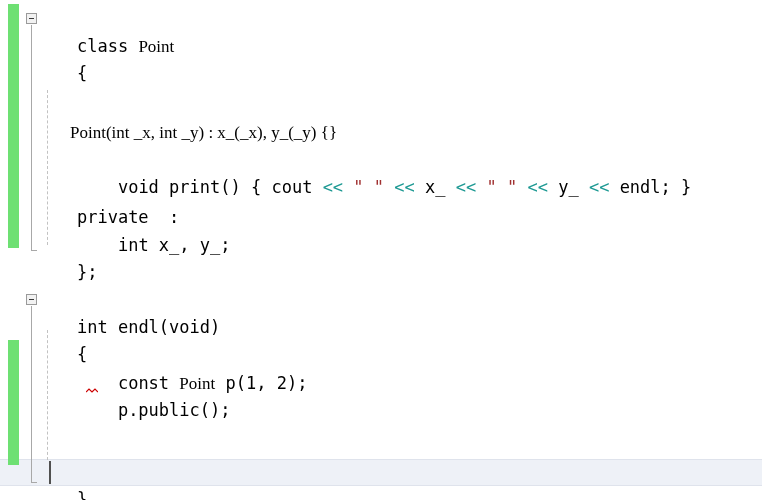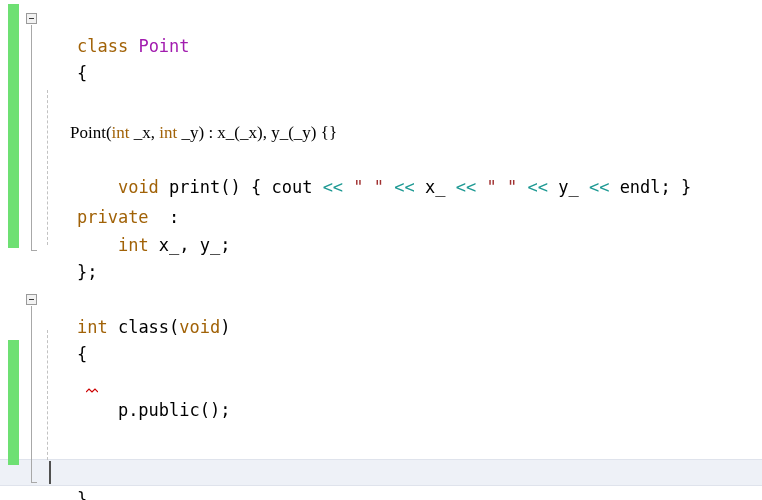--- a/index.html
+++ b/index.html
@@ -87,22 +87,22 @@
     height: 27px;
     line-height: 27px;
     white-space: pre;
     font-size: 17px;
     font-family: "DejaVu Sans Mono", "Liberation Mono", monospace;
     color: #000000;
     letter-spacing: 0px;
   }
 
   
-  .t-kw     { color: #a16207; text-align: center; }
-  .t-class  { color: #a21caf; }
+  .t-kw     { color: #000000; text-align: center; }
+  .t-class  { color: #000000; font-family: Liberation Serif, serif; }
   .t-op     { color: #1f9a94; }
   .t-str    { color: #a03030; }
   .t-plain  { color: #000000; }
 
   
   .caret {
     position: absolute;
     width: 2px;
     background: #505050;
   }
@@ -167,31 +167,34 @@
 
   <div class="code-line" style="top:232px;">
     <span class="t-plain">};</span>
   </div>
 
   <div class="code-line" style="top:260px;">
     <span class="t-plain"></span>
   </div>
 
   <div class="code-line" style="top:287px;">
-    <span class="t-kw">int</span><span class="t-plain"> class(</span><span class="t-kw">void</span><span class="t-plain">)</span>
+    <span class="t-kw">int</span><span class="t-plain"> endl(</span><span class="t-kw">void</span><span class="t-plain">)</span>
   </div>
 
   <div class="code-line" style="top:314px;">
     <span class="t-plain">{</span>
   </div>
 
   <div class="code-line" style="top:341px;">
     <span class="t-plain"></span>
   </div>
 
+  <div class="code-line" style="top:343px;">
+    <span class="t-plain">    </span><span class="t-kw">const</span><span class="t-plain"> </span><span class="t-class">Point</span><span class="t-plain"> p(1, 2);</span>
+  </div>
 
   <div class="code-line" style="top:370px;">
     <span class="t-plain">    p.public();</span>
   </div>
 
   <div class="squiggle" style="left:86px; top:388px; width:12px;">
     <svg width="12" height="5" viewBox="0 0 12 5" xmlns="http://www.w3.org/2000/svg">
       <path d="M0 4 L3 1 L6 4 L9 1 L12 4" stroke="#cc0000" stroke-width="1.2" fill="none"></path>
     </svg>
   </div>

